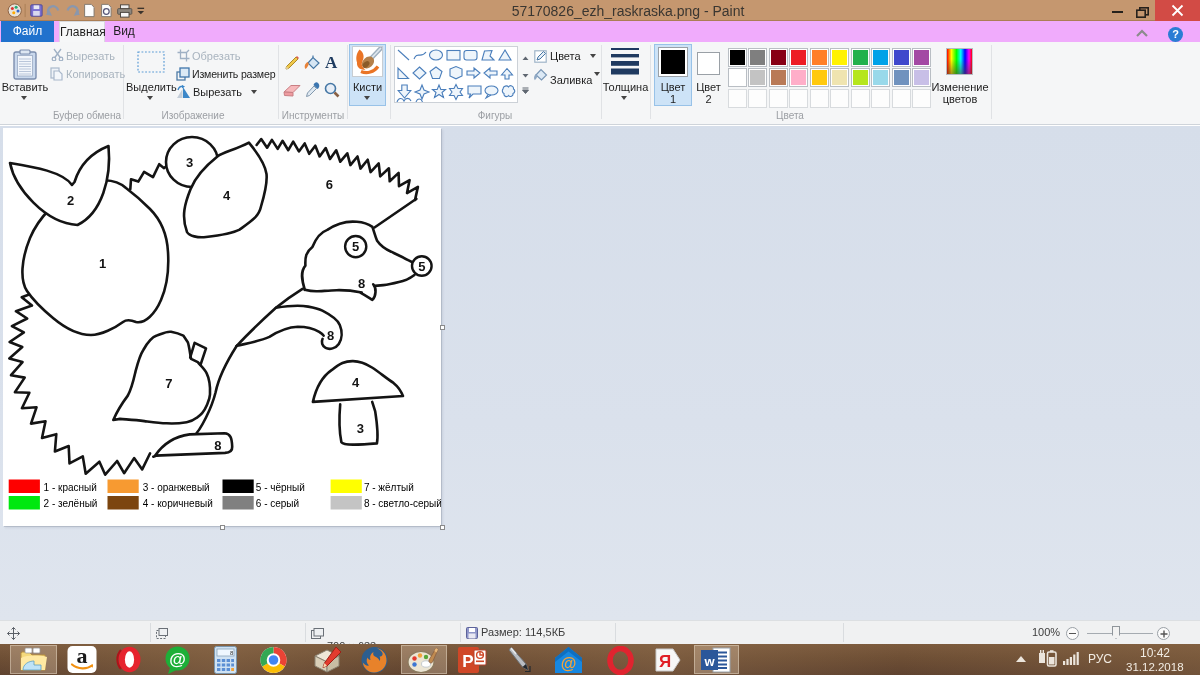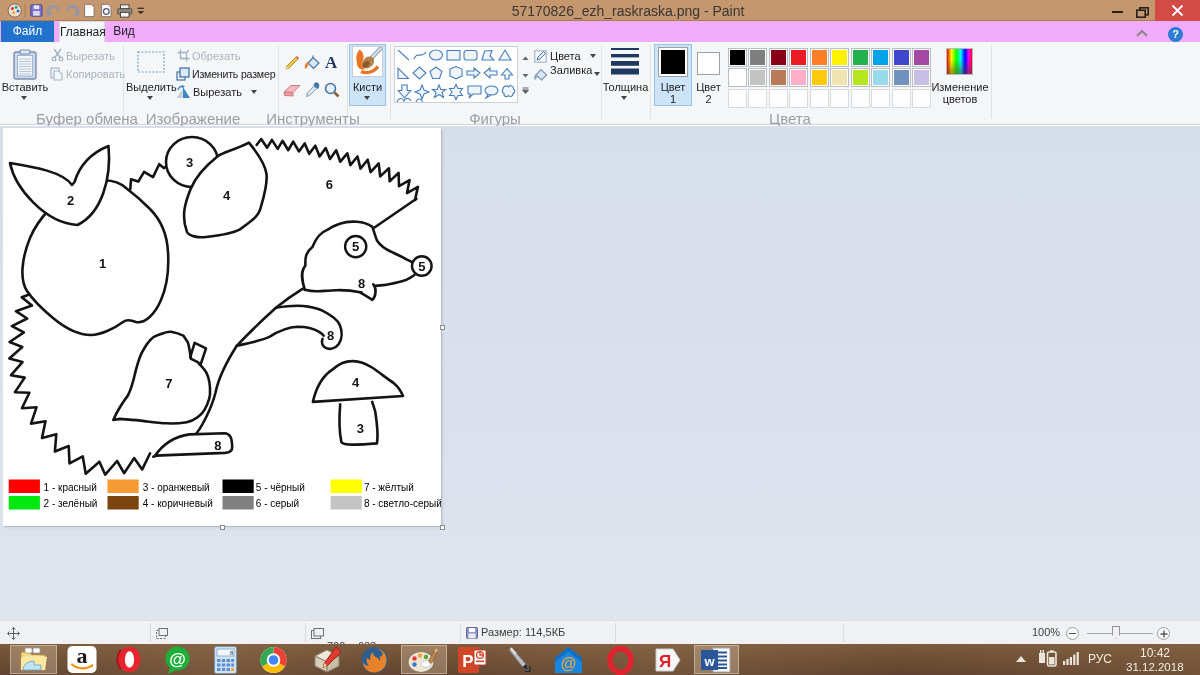--- a/index.html
+++ b/index.html
@@ -17,21 +17,21 @@
 #btnclose{position:absolute;left:1155px;top:0;width:45px;height:21px;background:#d24b45;}
 #btnclose svg{position:absolute;left:16px;top:4px;}
 
 #tabrow{position:absolute;left:0;top:21px;width:1200px;height:21px;background:#f0abfc;}
 #tab-file{position:absolute;left:1px;top:0;width:53px;height:21px;background:#2072cd;color:#fff;font-size:12px;text-align:center;line-height:21px;}
 #tab-home{position:absolute;left:59px;top:0;width:46px;height:21px;background:#f6f7f8;border:1px solid #d8dade;border-bottom:none;color:#1e1e1e;font-size:12px;text-align:center;line-height:21px;}
 #tab-view{position:absolute;left:105px;top:0;width:38px;height:21px;color:#1e1e1e;font-size:12px;text-align:center;line-height:21px;}
 
 #ribbon{position:absolute;left:0;top:42px;width:1200px;height:83px;background:#f5f6f7;border-bottom:1px solid #cfd4da;}
 .gsep{position:absolute;top:3px;width:1px;height:74px;background:#e0e2e5;}
-.glabel{position:absolute;top:68px;font-size:15px;color:#9b9ea3;width:150px;text-align:center;}
+.glabel{position:absolute;top:68px;font-size:10px;color:#9b9ea3;width:150px;text-align:center;}
 .btxt{font-size:11px;color:#1e1e1e;}
 .btxt.dis{color:#a9b4bf;}
 .darr{display:inline-block;width:0;height:0;border-left:3.5px solid transparent;border-right:3.5px solid transparent;border-top:4px solid #444;}
 
 #work{position:absolute;left:0;top:126px;width:1200px;height:494px;background:linear-gradient(180deg,#d6deea 0%,#dae1ec 60%,#dfe5ee 100%);}
 #canvas{position:absolute;left:3px;top:2px;width:438px;height:398px;background:#fff;box-shadow:1px 1px 0 rgba(150,160,175,.45),2px 2px 2px rgba(150,160,175,.25);}
 .handle{position:absolute;width:5px;height:5px;background:#fff;border:1px solid #8a8a8a;}
 
 #status{position:absolute;left:0;top:620px;width:1200px;height:24px;background:#f0f1f2;border-top:1px solid #dcdfe2;font-size:11px;color:#3c3c3c;}
 .ssep{position:absolute;top:2px;width:1px;height:19px;background:#d9dcdf;}
@@ -238,21 +238,21 @@
   <svg class="abs" style="left:534px;top:8px" width="13" height="13" viewBox="0 0 13 13">
     <rect x="0.8" y="0.8" width="11.4" height="11.4" fill="#fff" stroke="#9fb4c8" stroke-width="1.2"></rect>
     <path d="M3 10 L4 7 L9.5 1.5 L11.5 3.5 L6 9 Z" fill="#e6eef6" stroke="#4577a5" stroke-width="1"></path>
   </svg>
   <div class="btxt abs" style="left:550px;top:8px">Цвета</div>
   <div class="abs darr" style="left:590px;top:12px"></div>
   <svg class="abs" style="left:533px;top:26px" width="15" height="13" viewBox="0 0 15 13">
     <path d="M3 7 L8 1.5 L13.5 7 L8.5 12 Z" fill="#dce9f5" stroke="#7996b5" stroke-width="1.2"></path>
     <path d="M2.8 6 C0.8 8 0.5 10.5 1.8 12.2 C3.4 11 4.2 9.2 4.4 7.6 Z" fill="#8FA8c4"></path>
   </svg>
-  <div class="btxt abs" style="left:550px;top:22px">Заливка</div>
+  <div class="btxt abs" style="left:550px;top:32px">Заливка</div>
   <div class="abs darr" style="left:594px;top:30px"></div>
 
   <svg class="abs" style="left:610px;top:5px" width="30" height="28" viewBox="0 0 30 28">
     <rect x="1" y="1" width="28" height="2" fill="#1f3a60"></rect>
     <rect x="1" y="7" width="28" height="3.4" fill="#1f3a60"></rect>
     <rect x="1" y="14" width="28" height="4.8" fill="#1f3a60"></rect>
     <rect x="1" y="21.5" width="28" height="6" fill="#1f3a60"></rect>
   </svg>
   <div class="btxt abs" style="left:601px;top:39px;width:49px;text-align:center;">Толщина</div>
   <div class="abs darr" style="left:621px;top:54px"></div>

